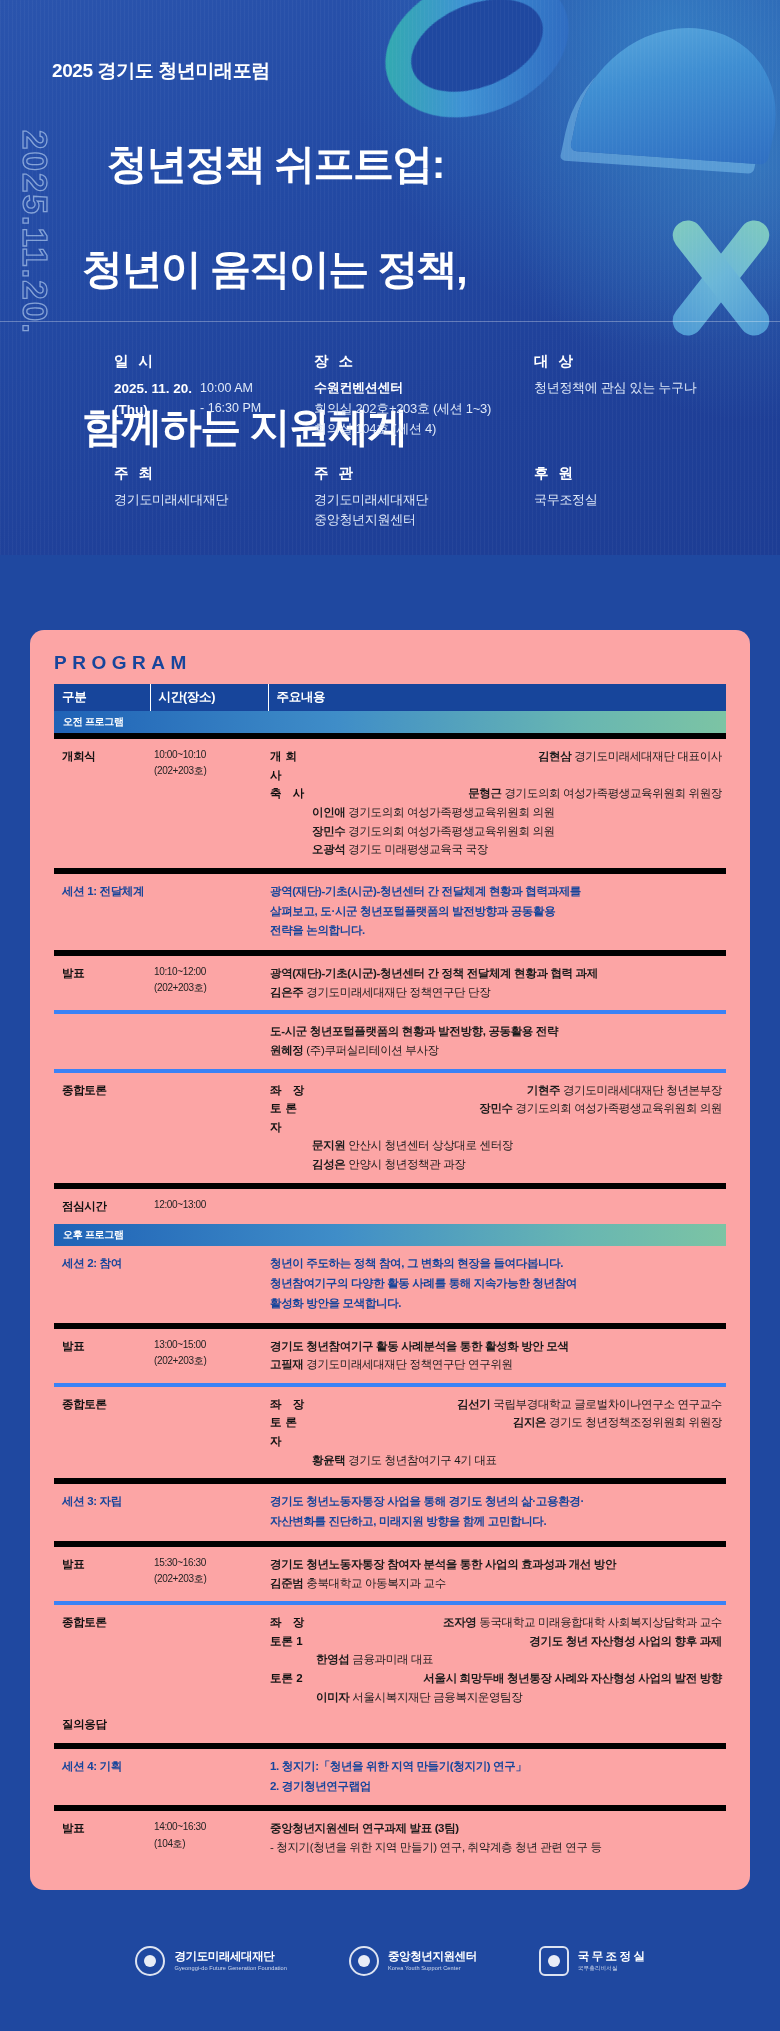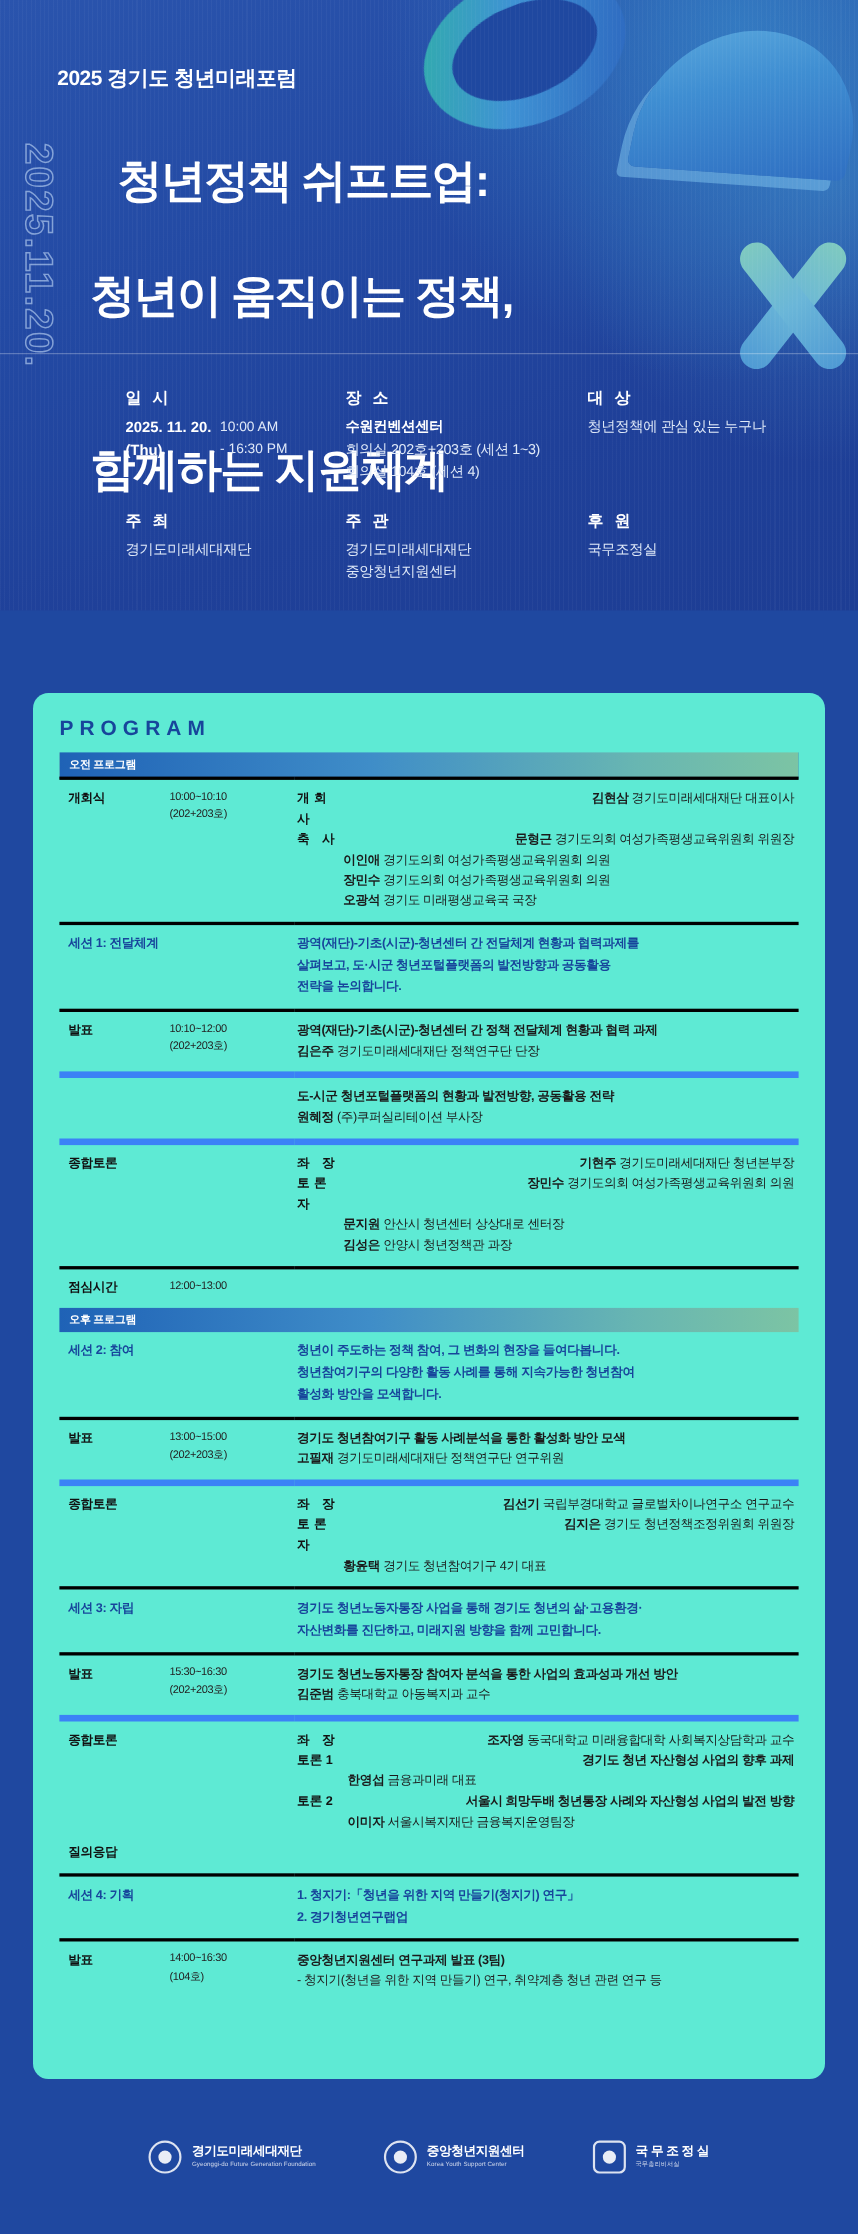--- a/index.html
+++ b/index.html
@@ -137,21 +137,21 @@
   }
   .dt-row { display: flex; gap: 8px; }
   .dt-left { font-weight: 700; color: #fff; font-size: 13.5px; line-height: 1.58; }
   .dt-right { font-size: 12.5px; color: #dfe9f8; line-height: 1.62; white-space: pre-line; }
 
   
   .card {
     position: absolute;
     left: 30px; top: 630px;
     width: 720px; height: 1260px;
-    background: #5eead4;
+    background: #fca5a5;
     border-radius: 14px;
     padding: 22px 24px 10px 24px;
     overflow: hidden;
   }
   .card-title {
     font-size: 19px;
     font-weight: 800;
     color: #17459b;
     letter-spacing: 5.5px;
     margin-bottom: 10px;
@@ -176,30 +176,30 @@
   .band td {
     background: linear-gradient(90deg, #1f62b6 0%, #3f8dc8 42%, #68b6b2 78%, #7cc4a4 100%);
     color: #ffffff;
     font-size: 10px;
     font-weight: 700;
     padding: 4px 9px;
     letter-spacing: -0.3px;
   }
 
   .row > td {
-    border-top: 3px solid #000000;
+    border-top: 6px solid #000000;
     padding: 8px 4px 9px 4px;
     vertical-align: top;
     font-size: 11.5px;
     color: #1b1b1b;
     line-height: 1.62;
     letter-spacing: -0.35px;
   }
   .row.nobord > td { border-top: none; padding-top: 0; }
-  .row.subline > td { border-top: 6px solid #3b82f6; }
+  .row.subline > td { border-top: 4px solid #3b82f6; }
 
   .row > td.cat { font-weight: 700; color:#111; padding-left: 8px; }
   .row > td.cat.sess { color: #17459b; }
   .row > td.time { color: #232323; font-size: 10px; white-space: pre-line; padding-left: 4px;}
   .row > td.main { padding-left: 2px; }
 
   .sess-desc { color: #17459b; font-weight: 700; line-height: 1.72; }
 
   .spk { display: flex; gap: 0; }
   .spk .role {
@@ -312,20 +312,25 @@
     <div class="card-title">PROGRAM</div>
 
     <table class="prog">
       <colgroup>
           <col class="c1">
           <col class="c2">
           <col class="c3">
         </colgroup>
       <tbody>
 
+        <tr class="thead">
+          <td>구분</td>
+          <td>시간(장소)</td>
+          <td>주요내용</td>
+        </tr>
 
         <tr class="band">
           <td colspan="3">오전 프로그램</td>
         </tr>
 
         <tr class="row">
           <td class="cat">개회식</td>
           <td class="time">10:00~10:10
 (202+203호)</td>
           <td class="main">

